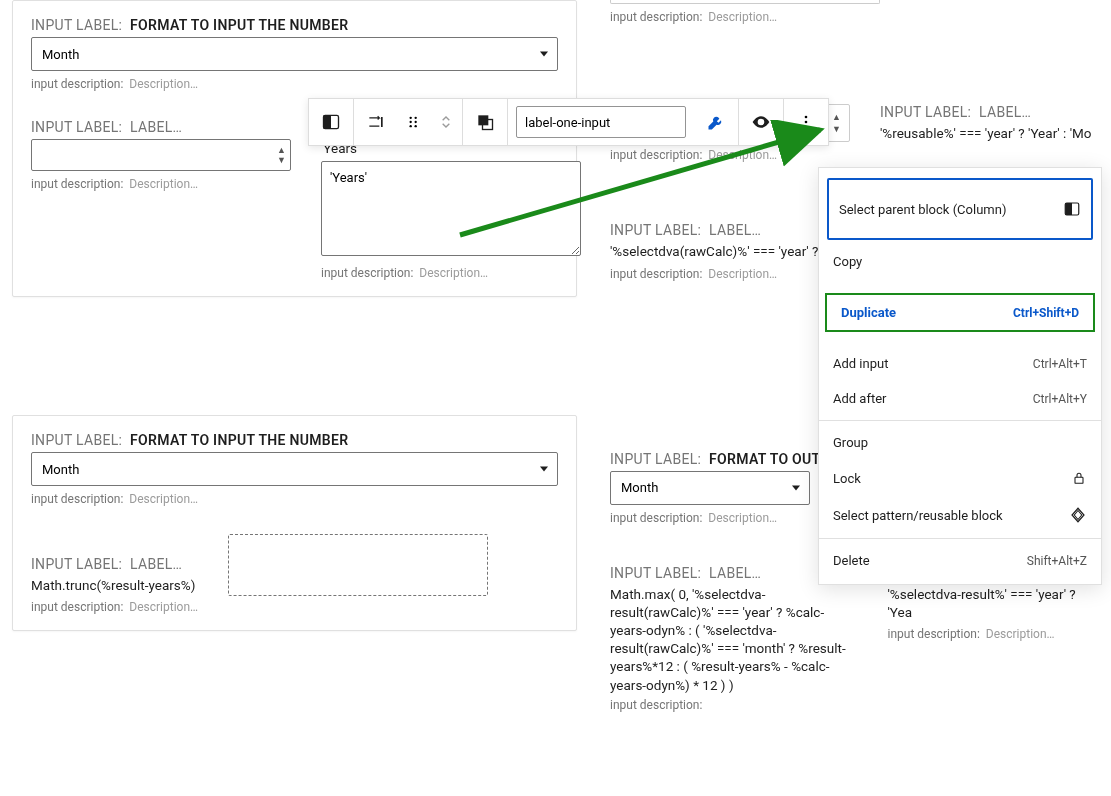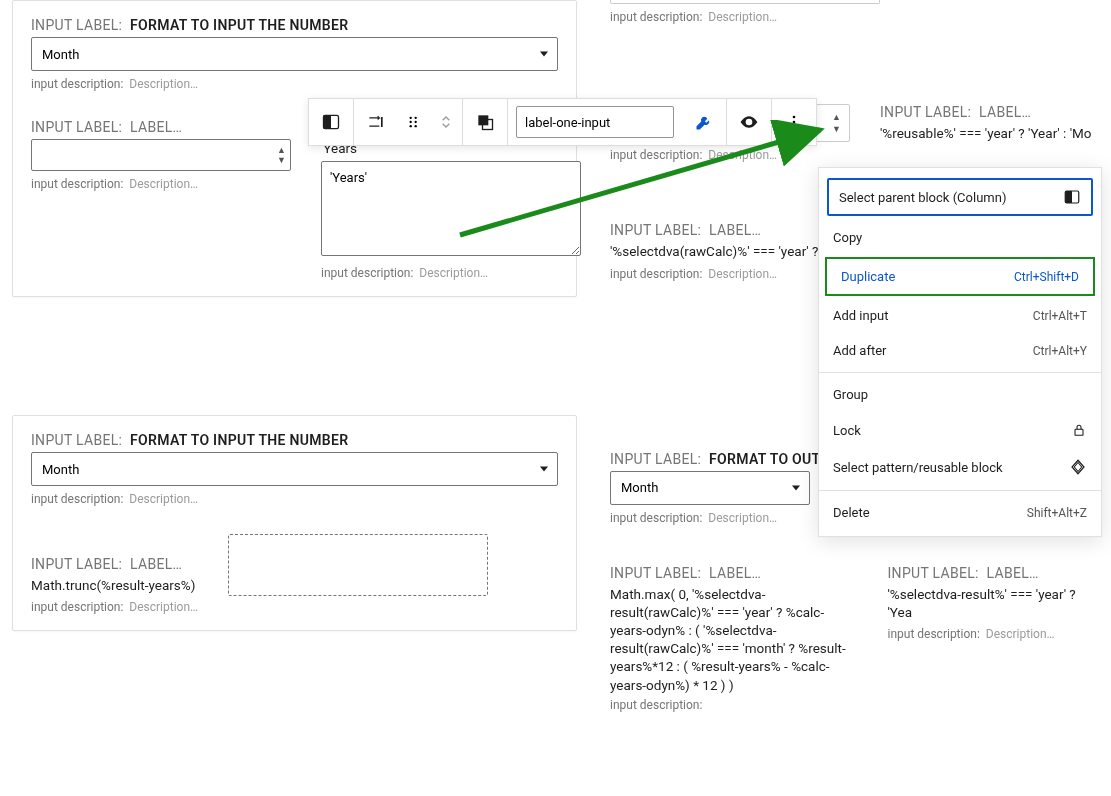--- a/index.html
+++ b/index.html
@@ -31,28 +31,28 @@
 .dashed { width: 260px; height: 62px; border: 1px dashed #757575; border-radius: 2px; }
 
 .val-text { font-size: 13.5px; color: #1e1e1e; line-height: 1.35; }
 
 
 .tbar { position: absolute; left: 308px; top: 98px; display: flex; align-items: center; background: #fff; border: 1px solid #ddd; box-shadow: 0 2px 8px rgba(0,0,0,0.1); height: 48px; z-index: 5; }
 .tbar .grp { display: flex; align-items: center; height: 100%; border-right: 1px solid #ddd; }
 .tbar .grp:last-child { border-right: none; }
 .tbar .btn { width: 44px; height: 46px; display: flex; align-items: center; justify-content: center; cursor: pointer; background: #fff; }
 .tbar .btn.narrow { width: 32px; }
-.tbar input.slug { width: 158px; height: 32px; border: 1px solid #949494; border-radius: 2px; padding: 0 8px; font-size: 13px; margin: 0 8px; }
+.tbar input.slug { width: 170px; height: 32px; border: 1px solid #949494; border-radius: 2px; padding: 0 8px; font-size: 13px; margin: 0 8px; }
 .blue { color: #0a58ca; }
 
 
 .cmenu { position: absolute; left: 818px; top: 167px; width: 284px; background: #fff; border: 1px solid #e0e0e0; box-shadow: 0 4px 20px rgba(0,0,0,0.12); z-index: 20; padding: 6px 0; }
 .cmenu .item { display: flex; justify-content: space-between; align-items: center; padding: 10px 14px; font-size: 13px; color: #1e1e1e; cursor: pointer; }
-.cmenu .item.parent { border: 2px solid #0a58ca; margin: 4px 8px; border-radius: 2px; padding: 8px 10px; }
-.cmenu .item.dup { border: 2px solid #1a8a1a; margin: 2px 6px; color: #0a58ca; }
+.cmenu .item.parent { border: 2px solid #0a58ca; margin: 4px 8px; border-radius: 2px; padding: 20px 10px; }
+.cmenu .item.dup { border: 2px solid #1a8a1a; margin: 14px 6px; color: #0a58ca; font-weight: bold; }
 .cmenu .sep { height: 1px; background: #e0e0e0; margin: 4px 0; }
 .cmenu .kb { font-size: 12px; color: #555; }
 .cmenu .kb.blue { color: #0a58ca; }
 
 svg.ic { width: 20px; height: 20px; }
 
 
 .arrow { position: absolute; left: 450px; top: 120px; z-index: 15; pointer-events: none; }
 
 

